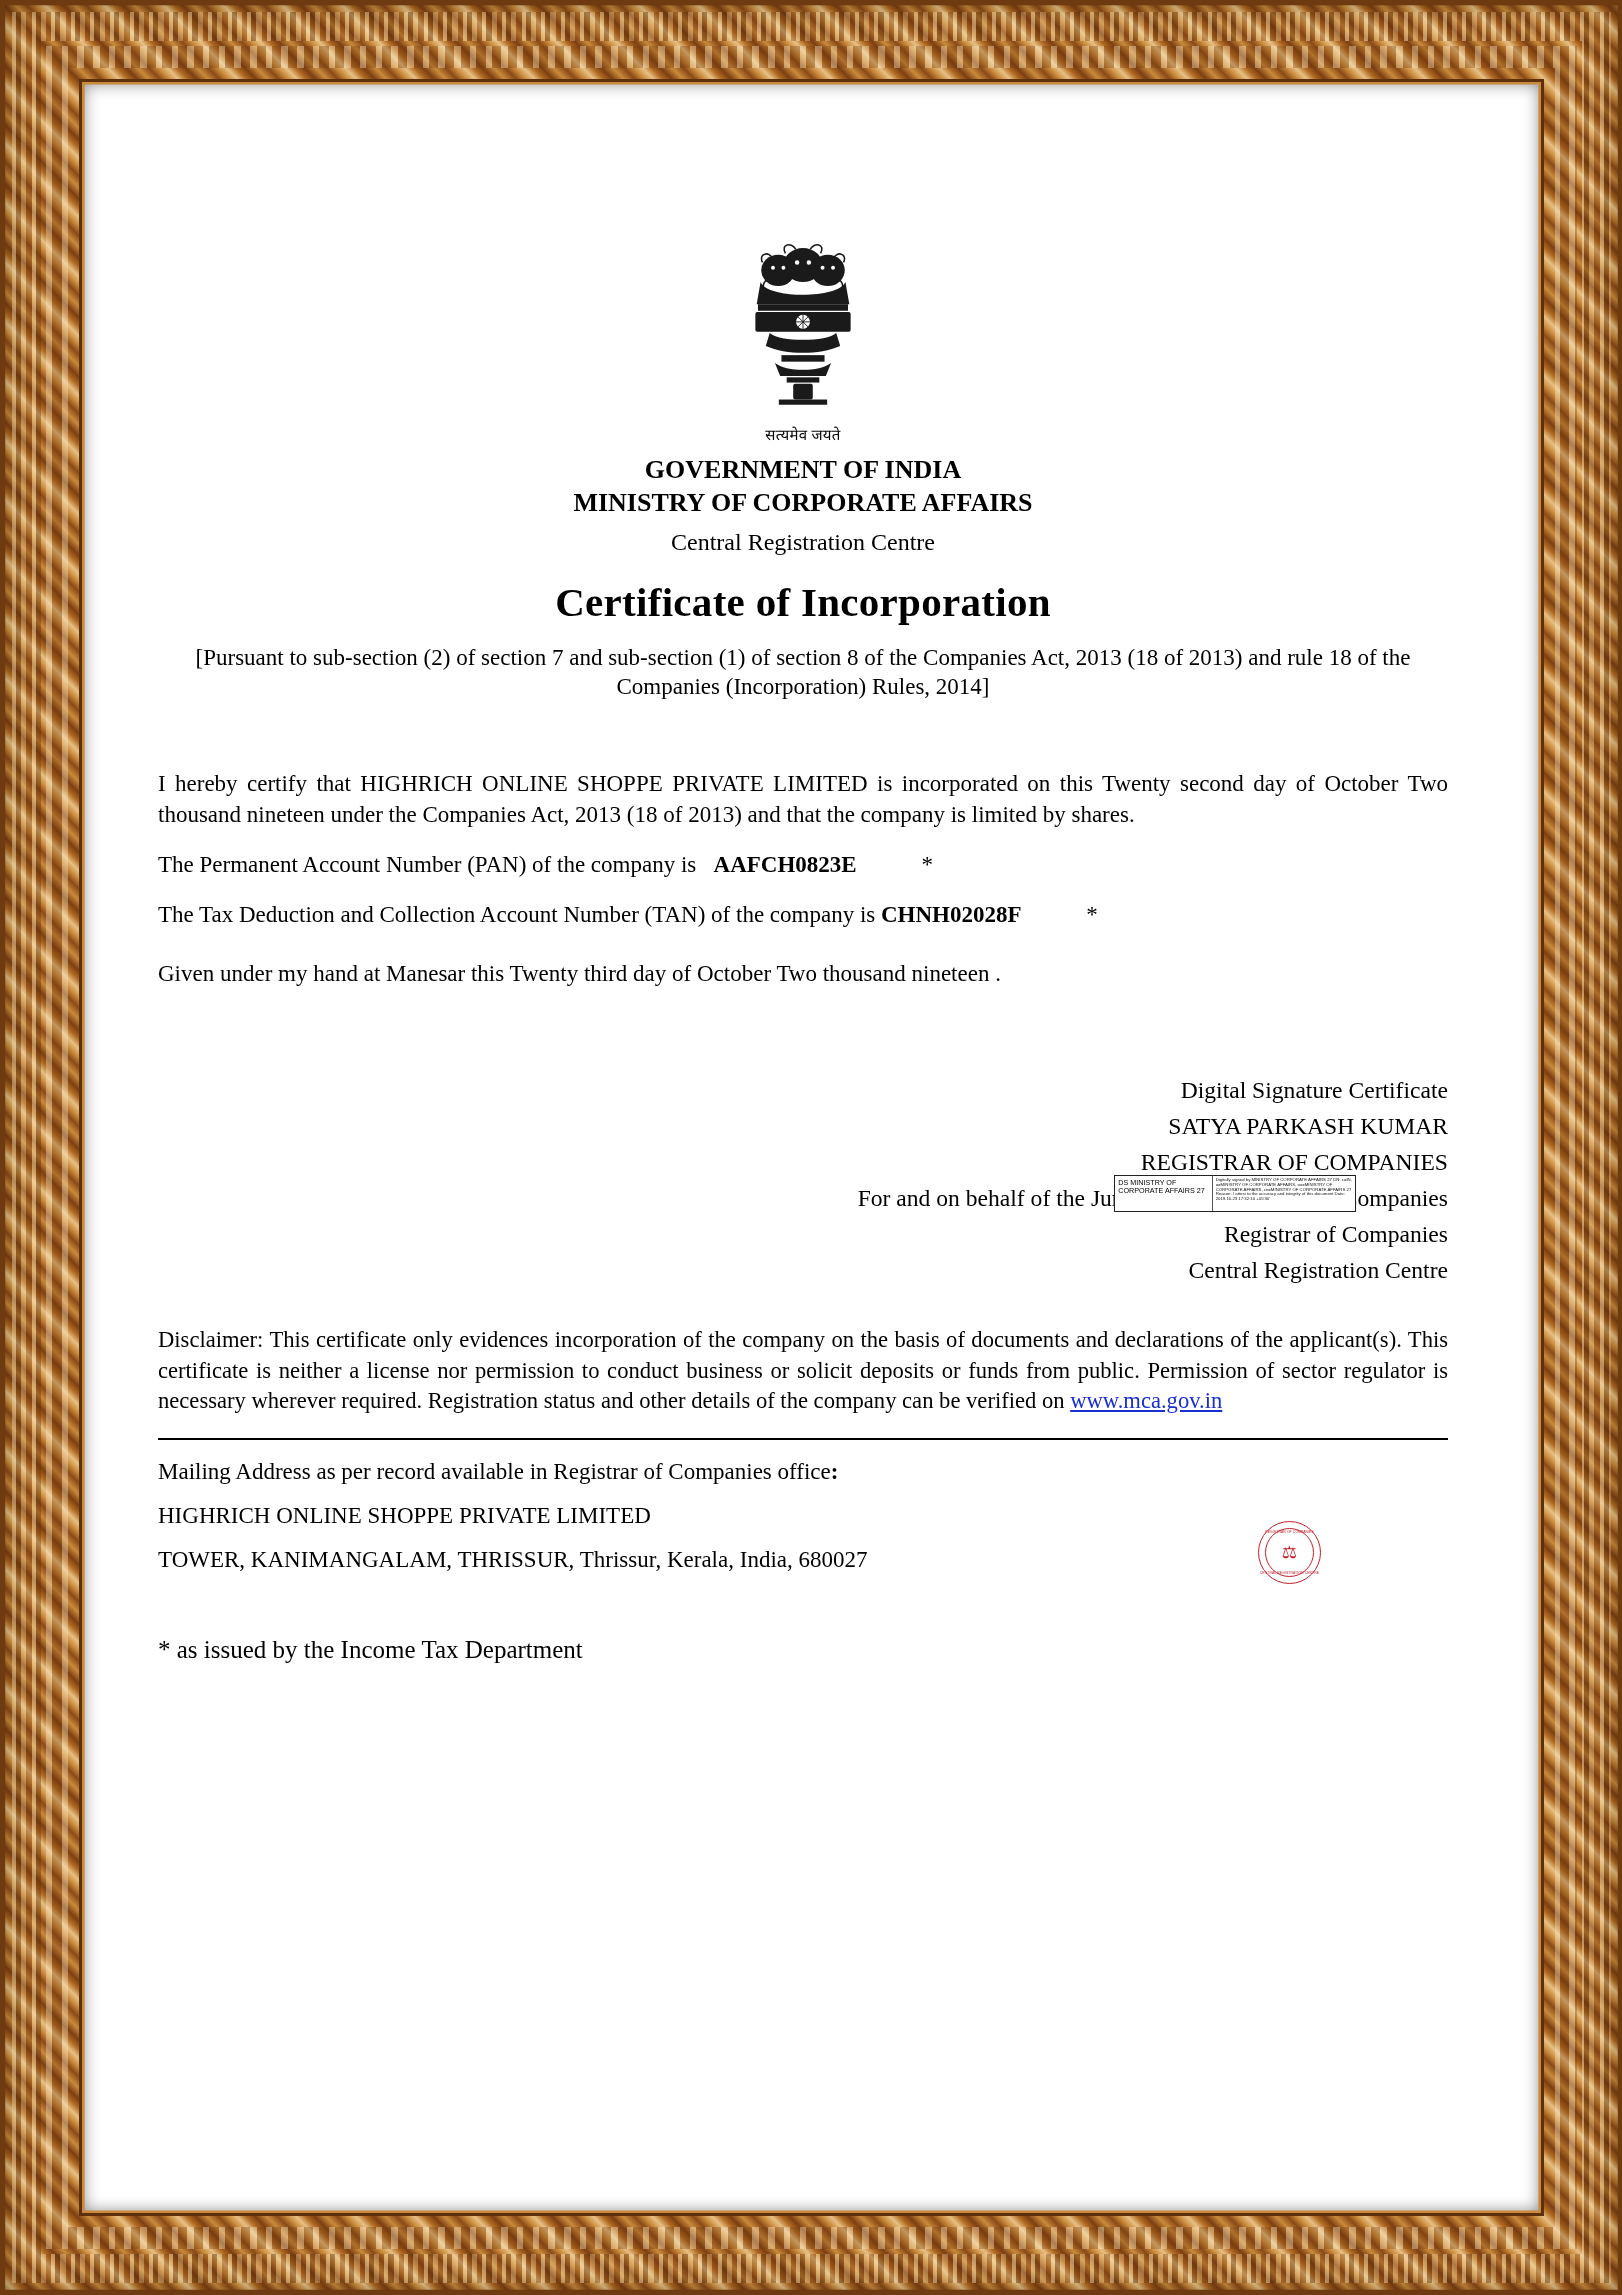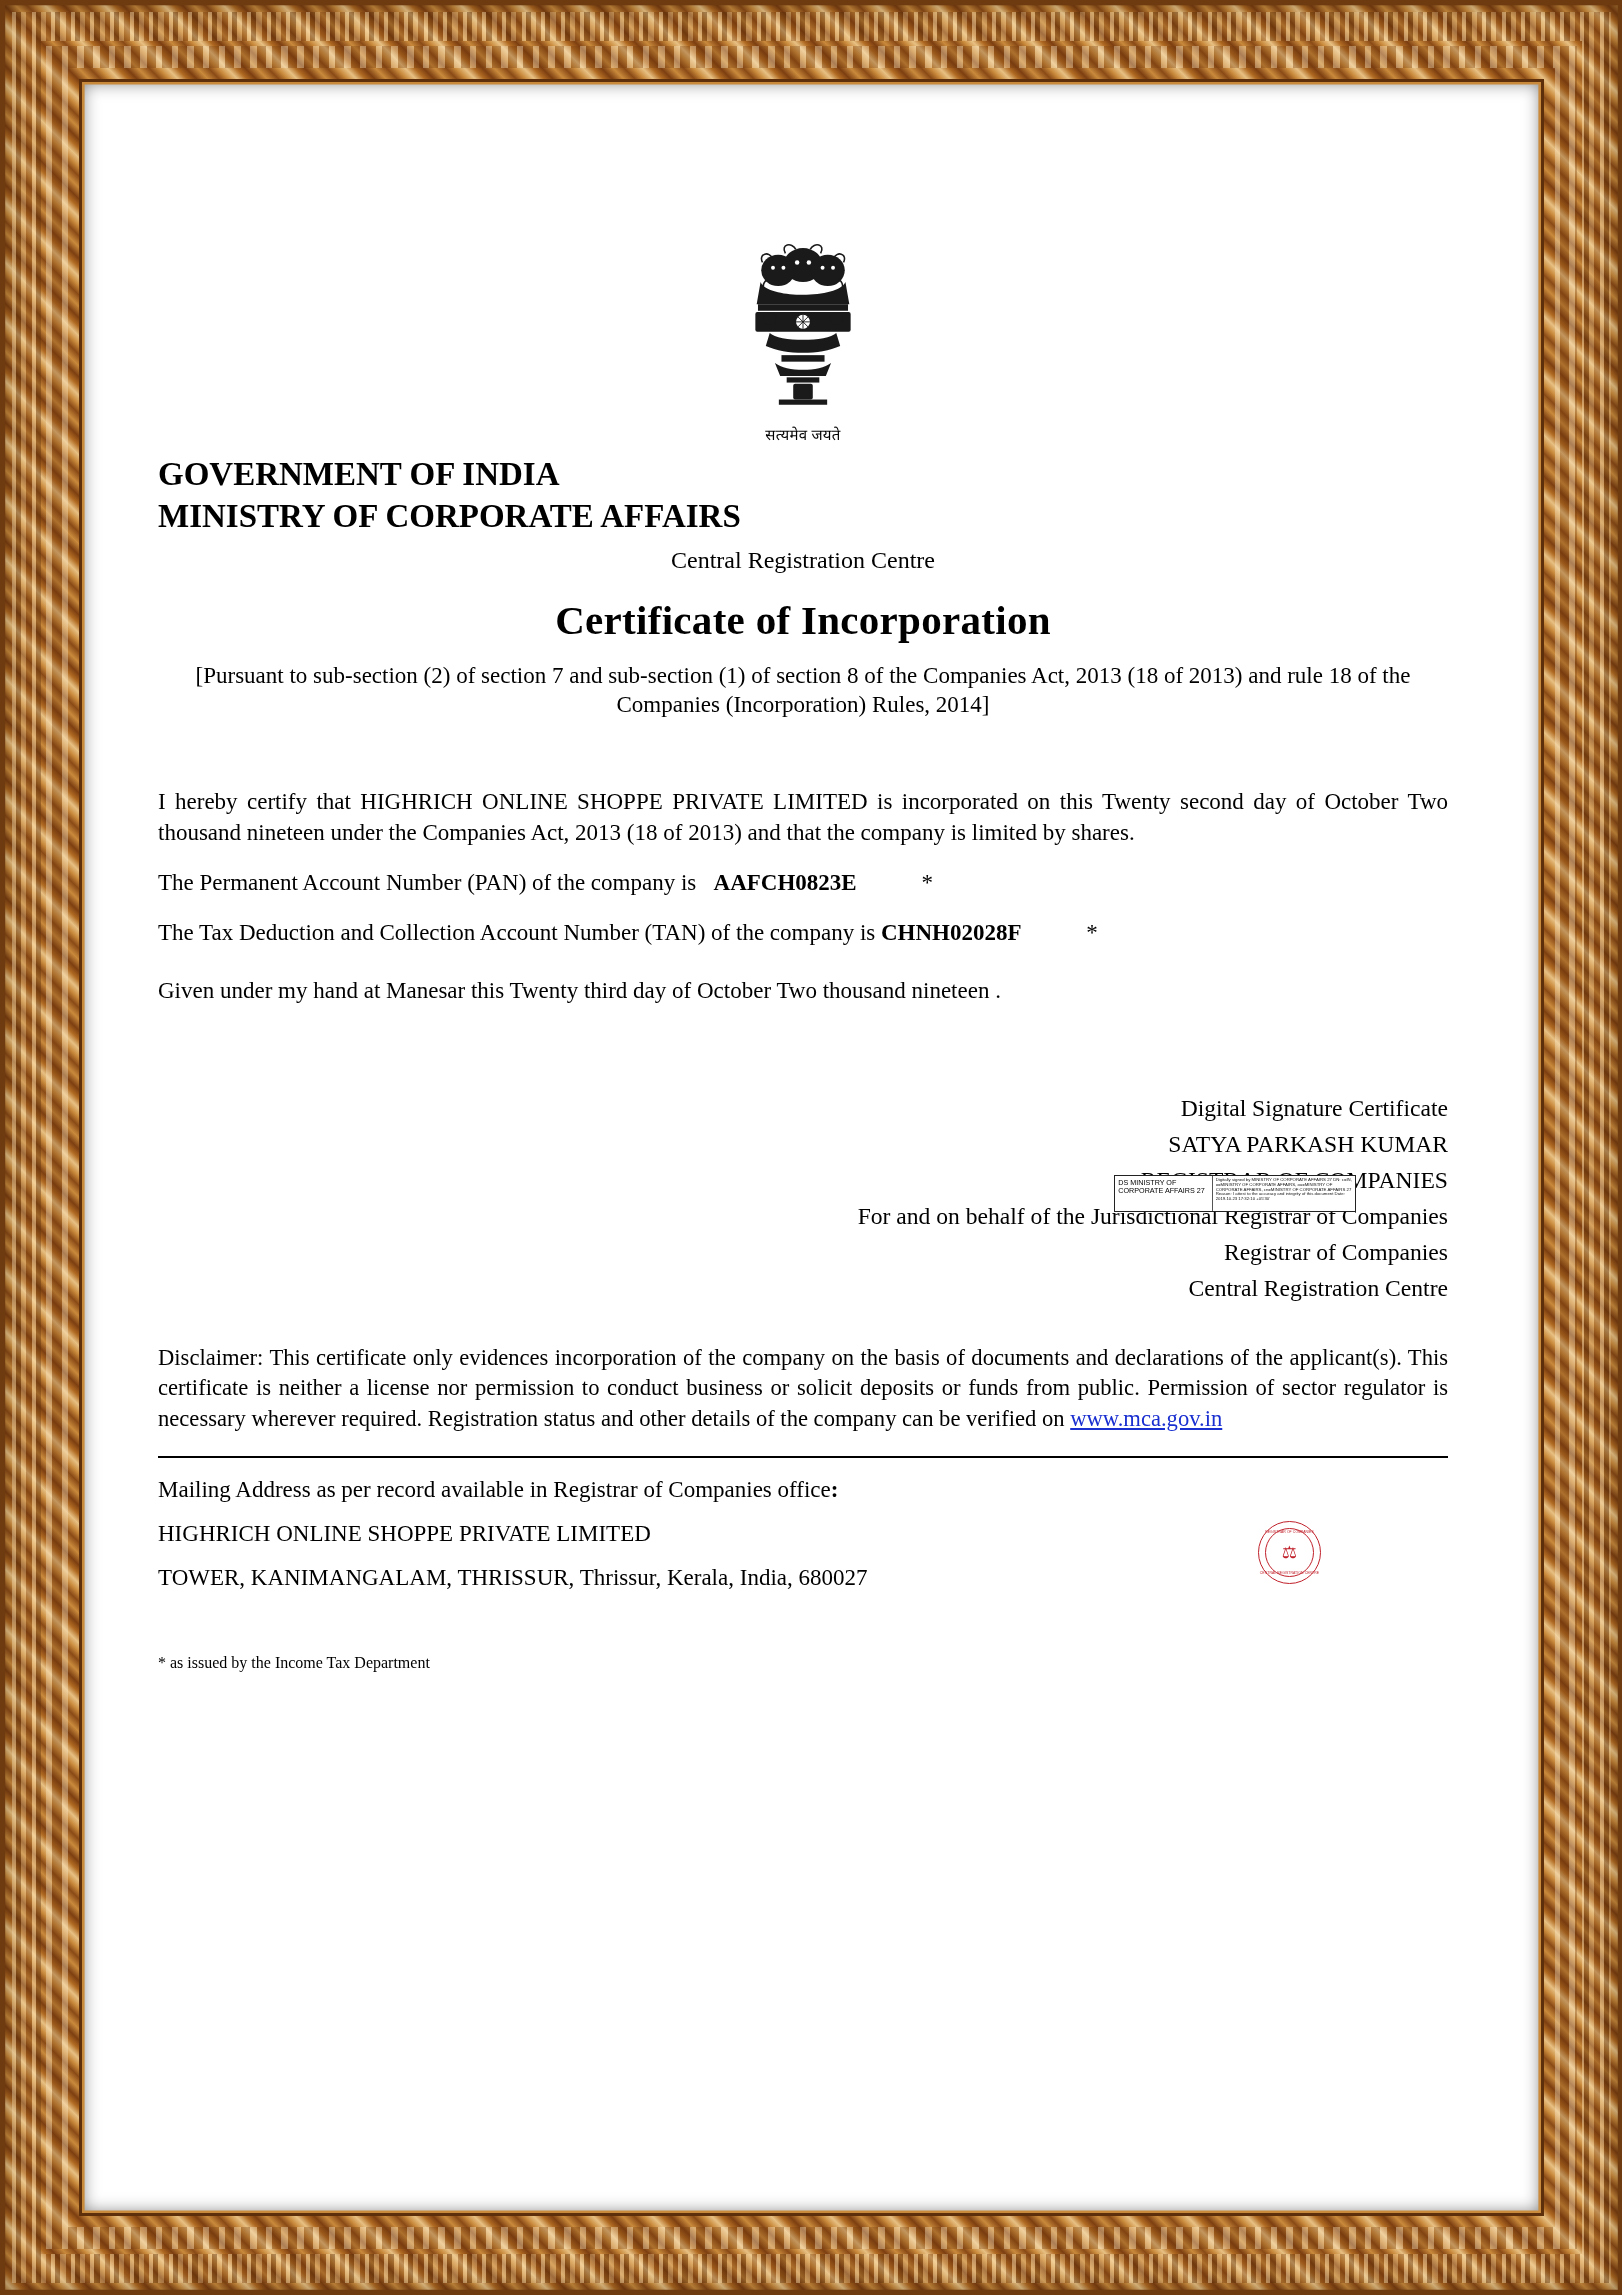--- a/index.html
+++ b/index.html
@@ -90,22 +90,23 @@
     height: 190px;
     display: inline-block;
   }
   .emblem-text {
     font-size: 15px;
     letter-spacing: 0.3px;
     margin-top: -3.9px;
   }
 
   .gov-line {
+    text-align: center;
     font-weight: bold;
-    font-size: 33px;
+    font-size: 26px;
     line-height: 1.28;
     margin-top: 9.2px;
   }
   .crc-line {
     text-align: center;
     font-size: 24px;
     margin-top: 9.2px;
   }
   .cert-title {
     text-align: center;
@@ -195,21 +196,21 @@
   .mail-head {
     margin-top: 19.6px;
     font-size: 23px;
   }
   .addr-line {
     margin-top: 17.7px;
     font-size: 23px;
   }
   .footnote {
     margin-top: 63px;
-    font-size: 16px;
+    font-size: 25px;
   }
 
   
   .seal {
     position: absolute;
     left: 1139px;
     top: 1384px;
     width: 63px;
     height: 63px;
     border: 1.3px solid #c0202a;

